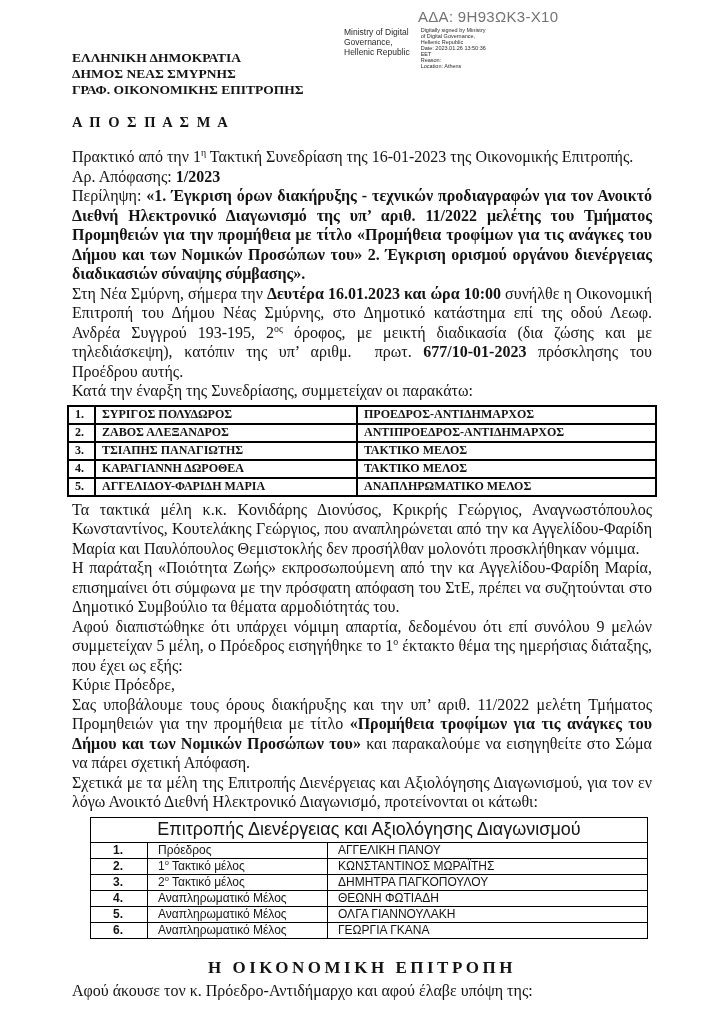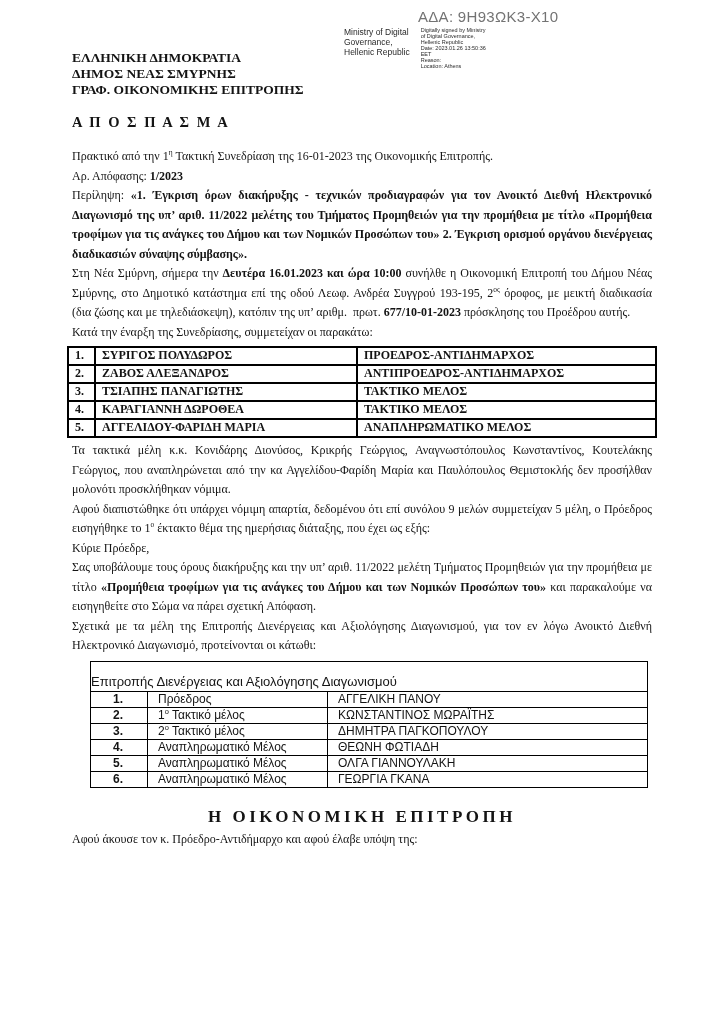--- a/index.html
+++ b/index.html
@@ -28,21 +28,21 @@
   .posting {
     position:absolute; right:72px; top:63px; text-align:right;
     font-weight:bold; font-size:13.5px; line-height:16.5px;
   }
   
   .content { padding:0 72px; }
   .doc-title {
     font-weight:bold; font-size:14.5px;
     letter-spacing:2px; margin:6px 0 16px 0;
   }
-  p.body { margin:0; font-size:12px; line-height:19.5px; text-align:justify; }
+  p.body { margin:0; font-size:16px; line-height:19.5px; text-align:justify; }
   .sup { vertical-align:super; font-size:0.62em; line-height:0; }
   .b { font-weight:bold; }
   
   table.t1 {
     border-collapse:collapse; table-layout:fixed;
     width:590px; margin:4px 0 3px -5px;
   }
   table.t1 td {
     border:2px solid #000; font-weight:bold; font-size:12px;
     height:12px; padding:0 4px 1px 6px; overflow:hidden; white-space:nowrap;
@@ -51,21 +51,21 @@
   table.t2 {
     border-collapse:collapse; table-layout:fixed;
     width:558px; margin:5px 0 0 18px;
     font-family:"Liberation Sans","DejaVu Sans",sans-serif; font-size:12px;
   }
   table.t2 td {
     border:1.5px solid #000; height:13.5px;
     padding:0 4px 1px 10px; overflow:hidden; white-space:nowrap;
   }
   table.t2 td.c-num { font-weight:bold; padding-left:22px; }
-  table.t2 td.t2-head { font-size:13px; padding:12px 0 2px 0; }
+  table.t2 td.t2-head { text-align:center; font-size:18px; padding:1px 0 2px 0; }
   .sec-heading {
     text-align:center; font-weight:bold; font-size:17px;
     letter-spacing:3.5px; margin:19px 0 3px 0;
   }
 </style>
 </head>
 <body>
 
 <div class="page">
 
@@ -128,20 +128,21 @@
           </tr>
           <tr>
             <td class="c-num">5.</td>
             <td>ΑΓΓΕΛΙΔΟΥ-ΦΑΡΙΔΗ ΜΑΡΙΑ</td>
             <td>ΑΝΑΠΛΗΡΩΜΑΤΙΚΟ ΜΕΛΟΣ</td>
           </tr>
         </tbody>
     </table>
 
     <p class="body"><span>Τα τακτικά μέλη κ.κ. Κονιδάρης Διονύσος, Κρικρής Γεώργιος, Αναγνωστόπουλος Κωνσταντίνος, Κουτελάκης Γεώργιος, που αναπληρώνεται από την κα Αγγελίδου-Φαρίδη Μαρία και Παυλόπουλος Θεμιστοκλής δεν προσήλθαν μολονότι προσκλήθηκαν νόμιμα.</span></p>
+    <p class="body"><span>Η παράταξη «Ποιότητα Ζωής» εκπροσωπούμενη από την κα Αγγελίδου-Φαρίδη Μαρία, επισημαίνει ότι σύμφωνα με την πρόσφατη απόφαση του ΣτΕ, πρέπει να συζητούνται στο Δημοτικό Συμβούλιο τα θέματα αρμοδιότητάς του.</span></p>
     <p class="body"><span>Αφού διαπιστώθηκε ότι υπάρχει νόμιμη απαρτία, δεδομένου ότι επί συνόλου 9 μελών συμμετείχαν 5 μέλη, ο Πρόεδρος εισηγήθηκε το 1</span><span class="sup">ο</span><span> έκτακτο θέμα της ημερήσιας διάταξης, που έχει ως εξής:</span></p>
     <p class="body"><span>Κύριε Πρόεδρε,</span></p>
     <p class="body"><span>Σας υποβάλουμε τους όρους διακήρυξης και την υπ’ αριθ. 11/2022 μελέτη Τμήματος Προμηθειών για την προμήθεια με τίτλο </span><span class="b">«Προμήθεια τροφίμων για τις ανάγκες του Δήμου και των Νομικών Προσώπων του»</span><span> και παρακαλούμε να εισηγηθείτε στο Σώμα να πάρει σχετική Απόφαση.</span></p>
     <p class="body"><span>Σχετικά με τα μέλη της Επιτροπής Διενέργειας και Αξιολόγησης Διαγωνισμού, για τον εν λόγω Ανοικτό Διεθνή Ηλεκτρονικό Διαγωνισμό, προτείνονται οι κάτωθι:</span></p>
 
     <table class="t2">
       <colgroup>
           <col style="width:57px">
           <col style="width:180px">
           <col>

